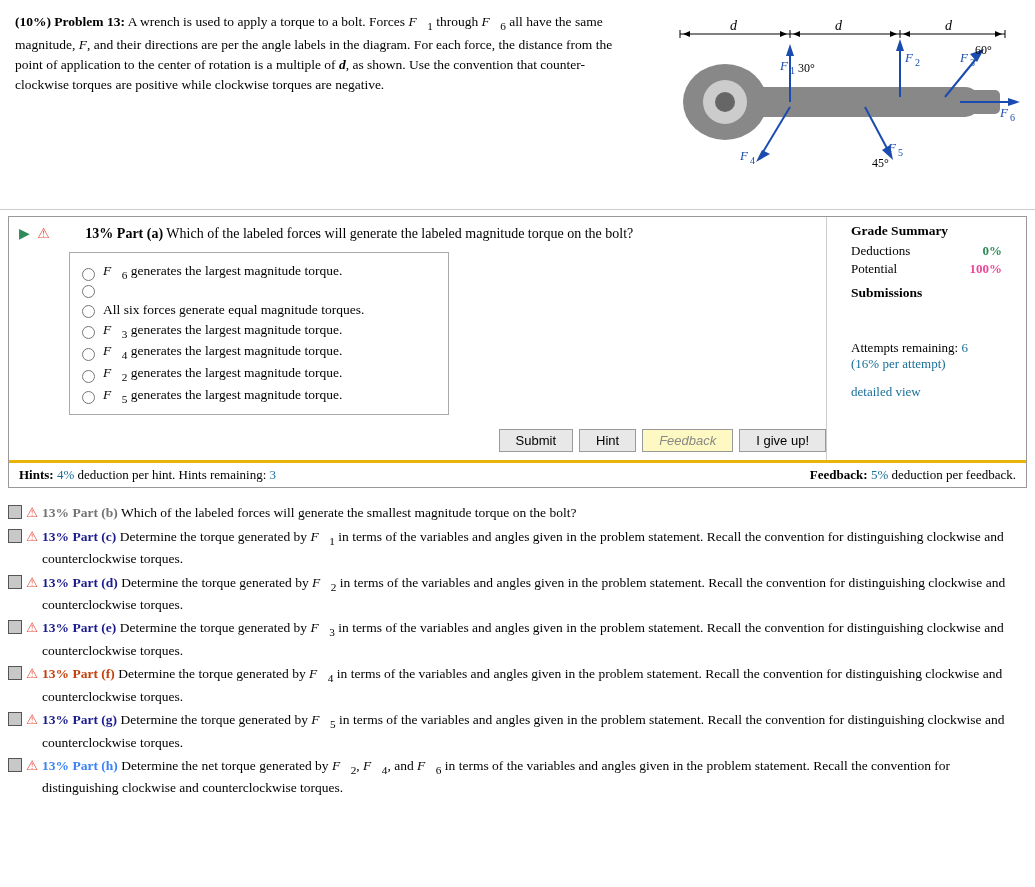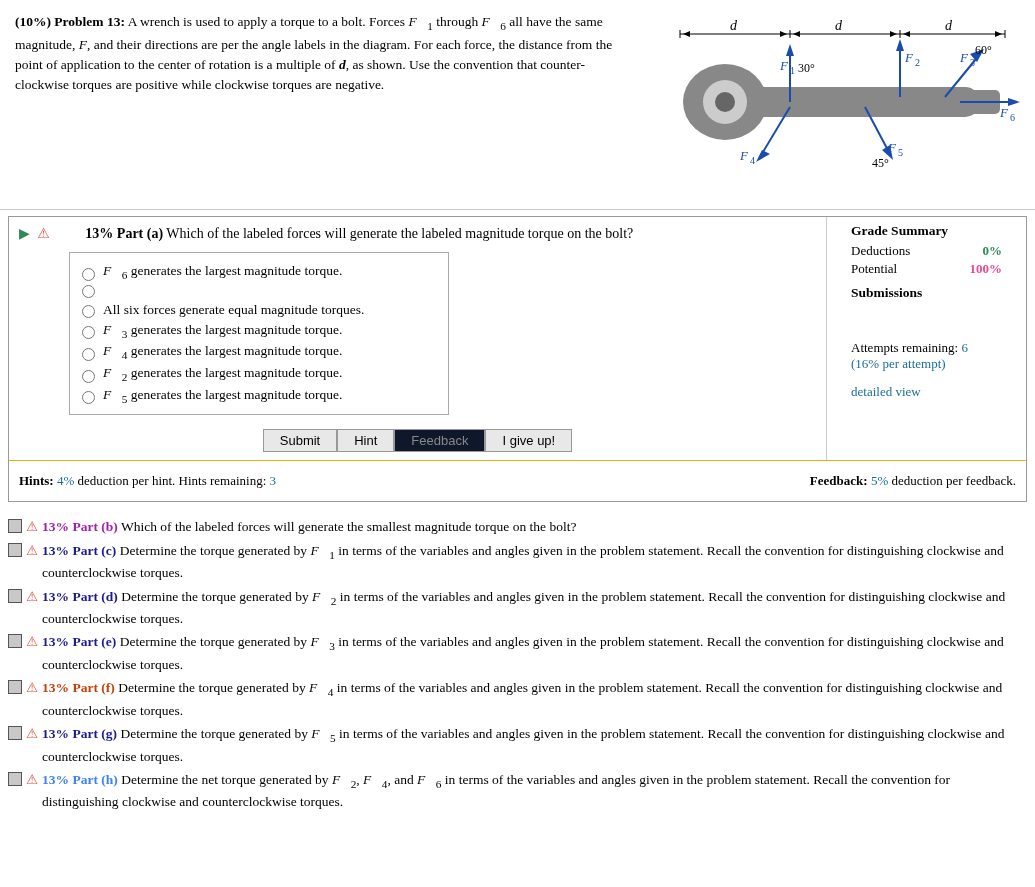--- a/index.html
+++ b/index.html
@@ -149,41 +149,43 @@
       margin: 4px 0;
       font-size: 13.5px;
     }
 
     .radio-item input[type="radio"] {
       margin-right: 8px;
     }
 
     .button-row {
       display: flex;
-      justify-content: center;
+      justify-content: flex-end;
+      gap: 6px;
       padding: 8px 0 8px 0;
     }
 
     .btn {
       padding: 3px 16px;
       font-size: 13px;
       border: 1px solid #999;
       background: #e8e8e8;
       cursor: pointer;
       font-family: Arial, sans-serif;
     }
 
     .btn-feedback {
-      background: #0f172a;
+      background: #fef9c3;
       color: #888;
+      font-style: italic;
     }
 
     .hints-bar {
-      border-top: 1px solid #eab308;
-      padding: 12px 10px;
+      border-top: 3px solid #eab308;
+      padding: 4px 10px;
       font-size: 13px;
       display: flex;
       justify-content: space-between;
     }
 
     .hints-bar a {
       color: #1a6f9a;
       text-decoration: none;
     }
 
@@ -405,21 +407,21 @@
     </span>
   </div>
 </div>
 
 <div class="parts-list">
 
   <div class="part-item">
     <span class="checkbox-icon"></span>
     <span class="warn-icon">⚠</span>
     <span>
-      <strong><span style="color:#a21caf">13% Part (b)</span></strong>
+      <strong><span style="color:#737373">13% Part (b)</span></strong>
       Which of the labeled forces will generate the smallest magnitude torque on the bolt?
     </span>
   </div>
 
   <div class="part-item">
     <span class="checkbox-icon"></span>
     <span class="warn-icon">⚠</span>
     <span>
       <strong><span style="color:#1a1a8c">13% Part (c)</span></strong>
       Determine the torque generated by <em>F⃗</em><sub>1</sub> in terms of the variables and angles given in the problem statement. Recall the convention for distinguishing clockwise and counterclockwise torques.

